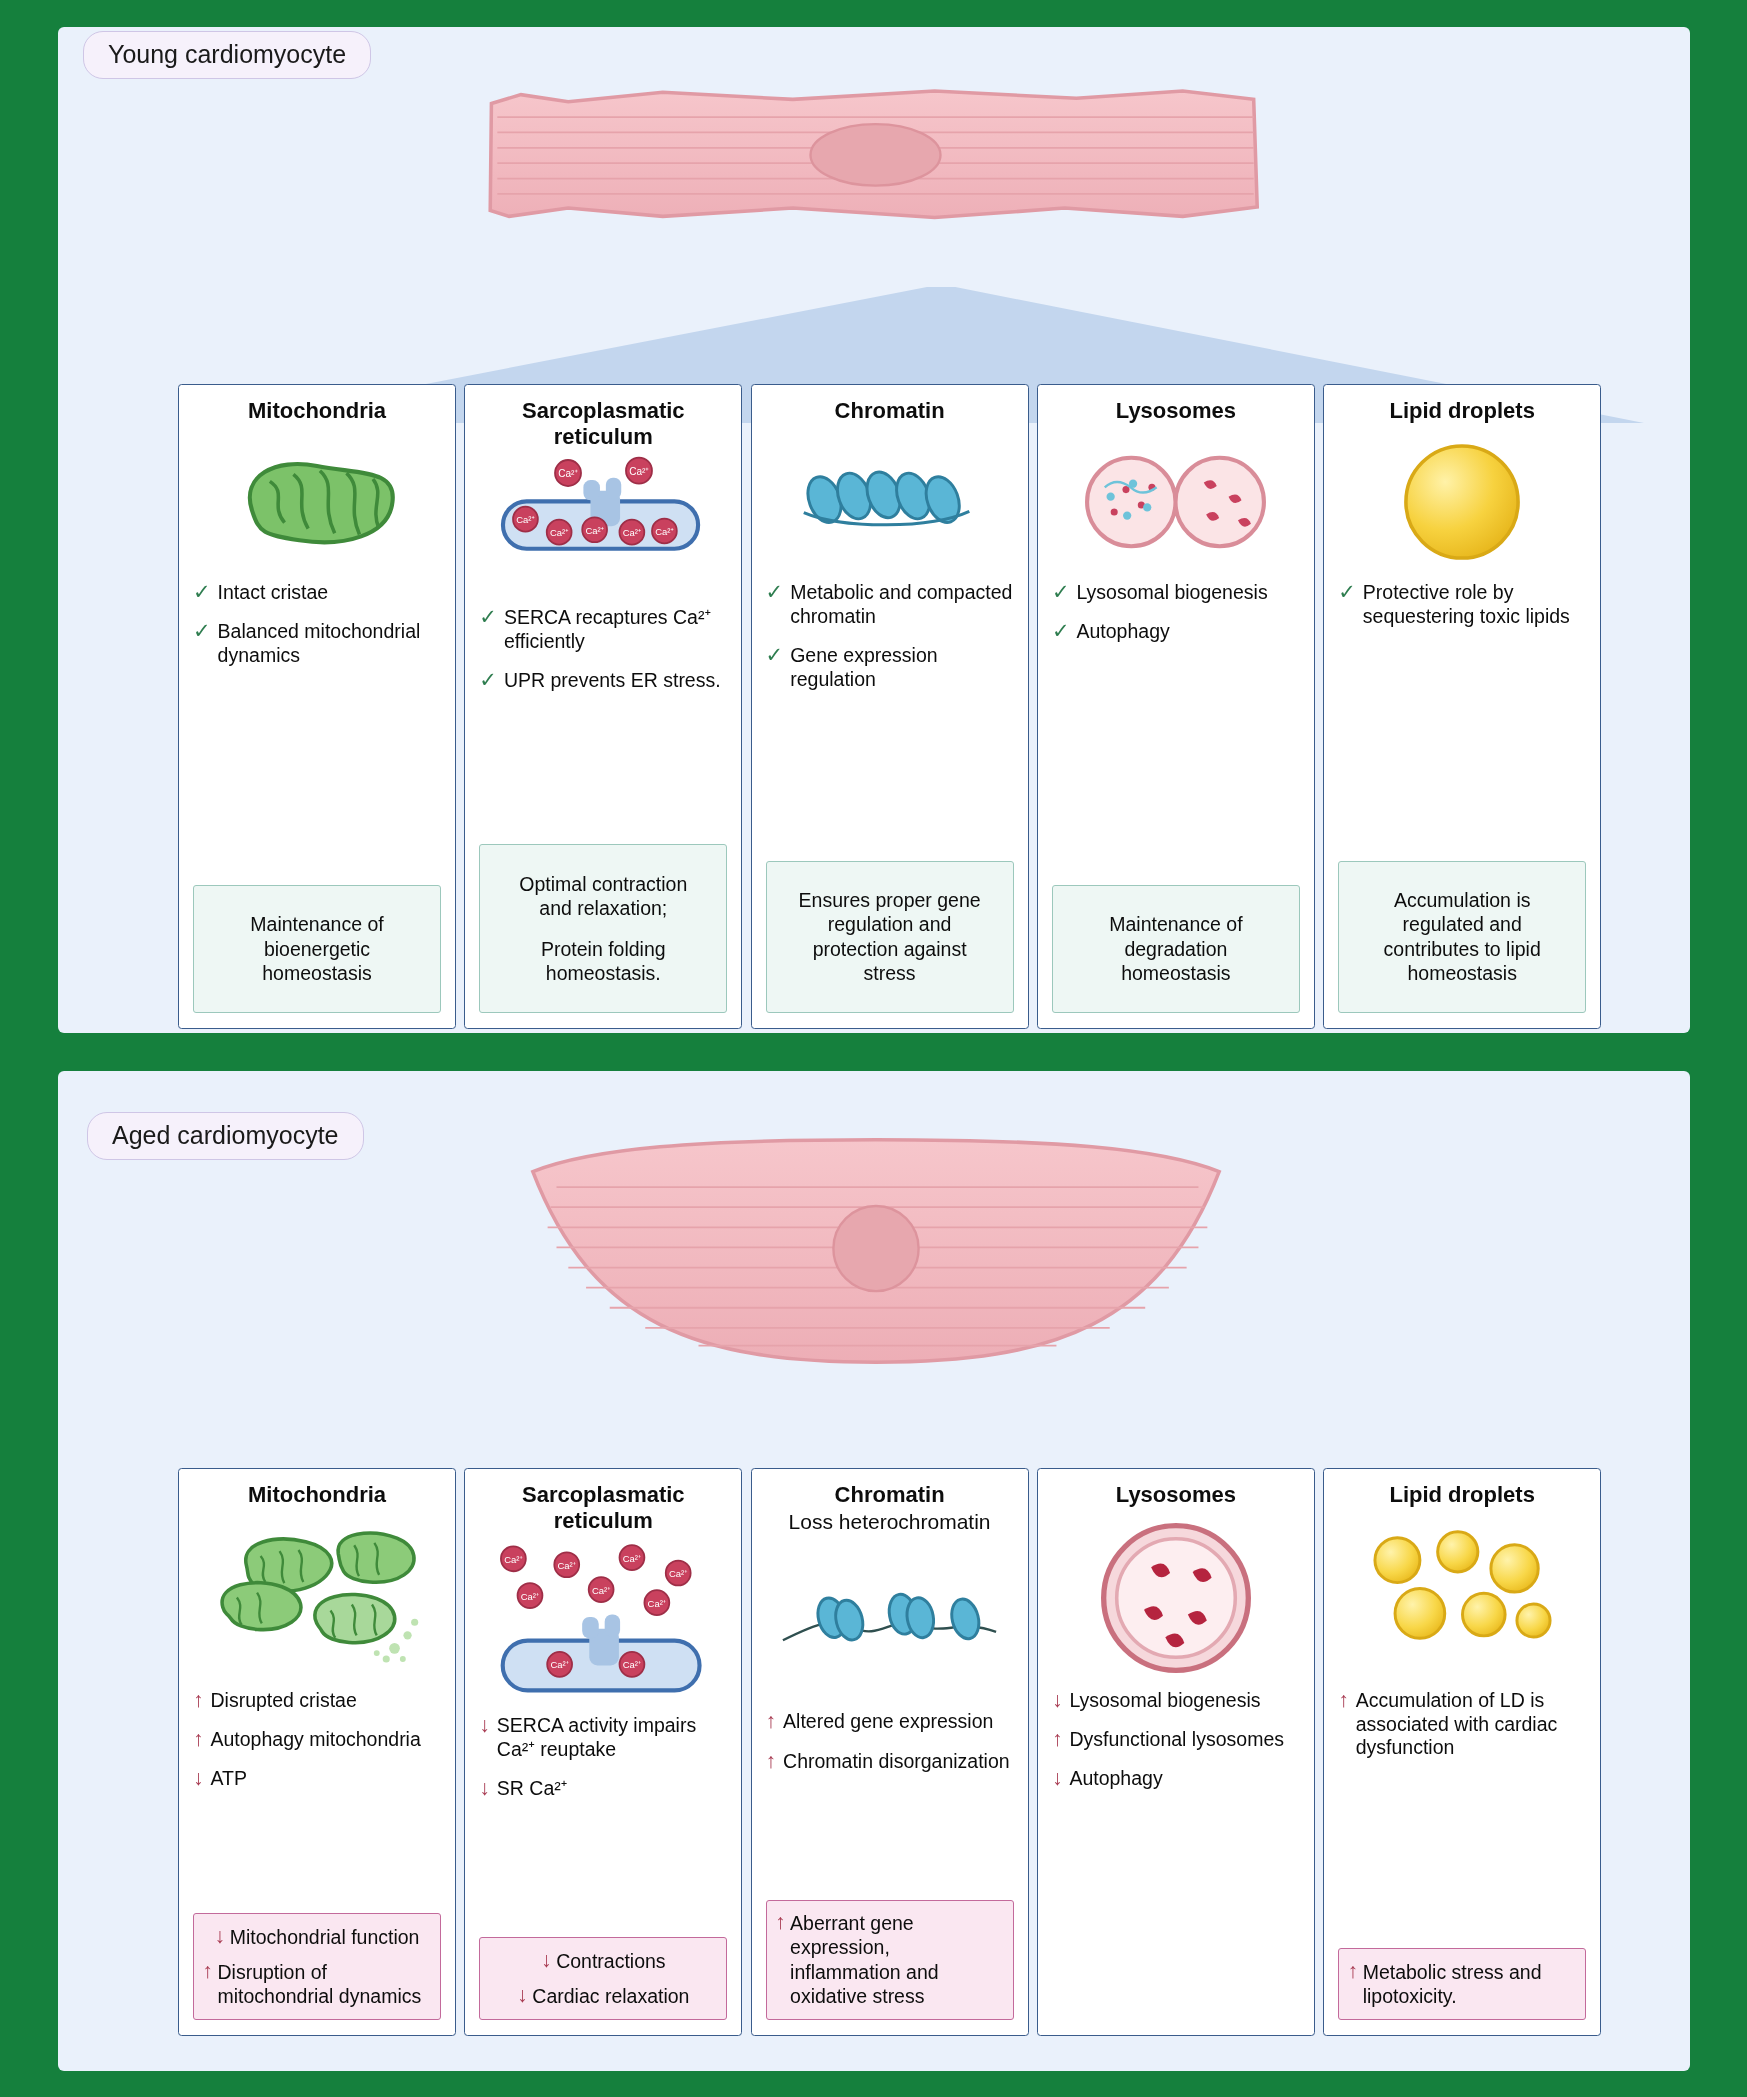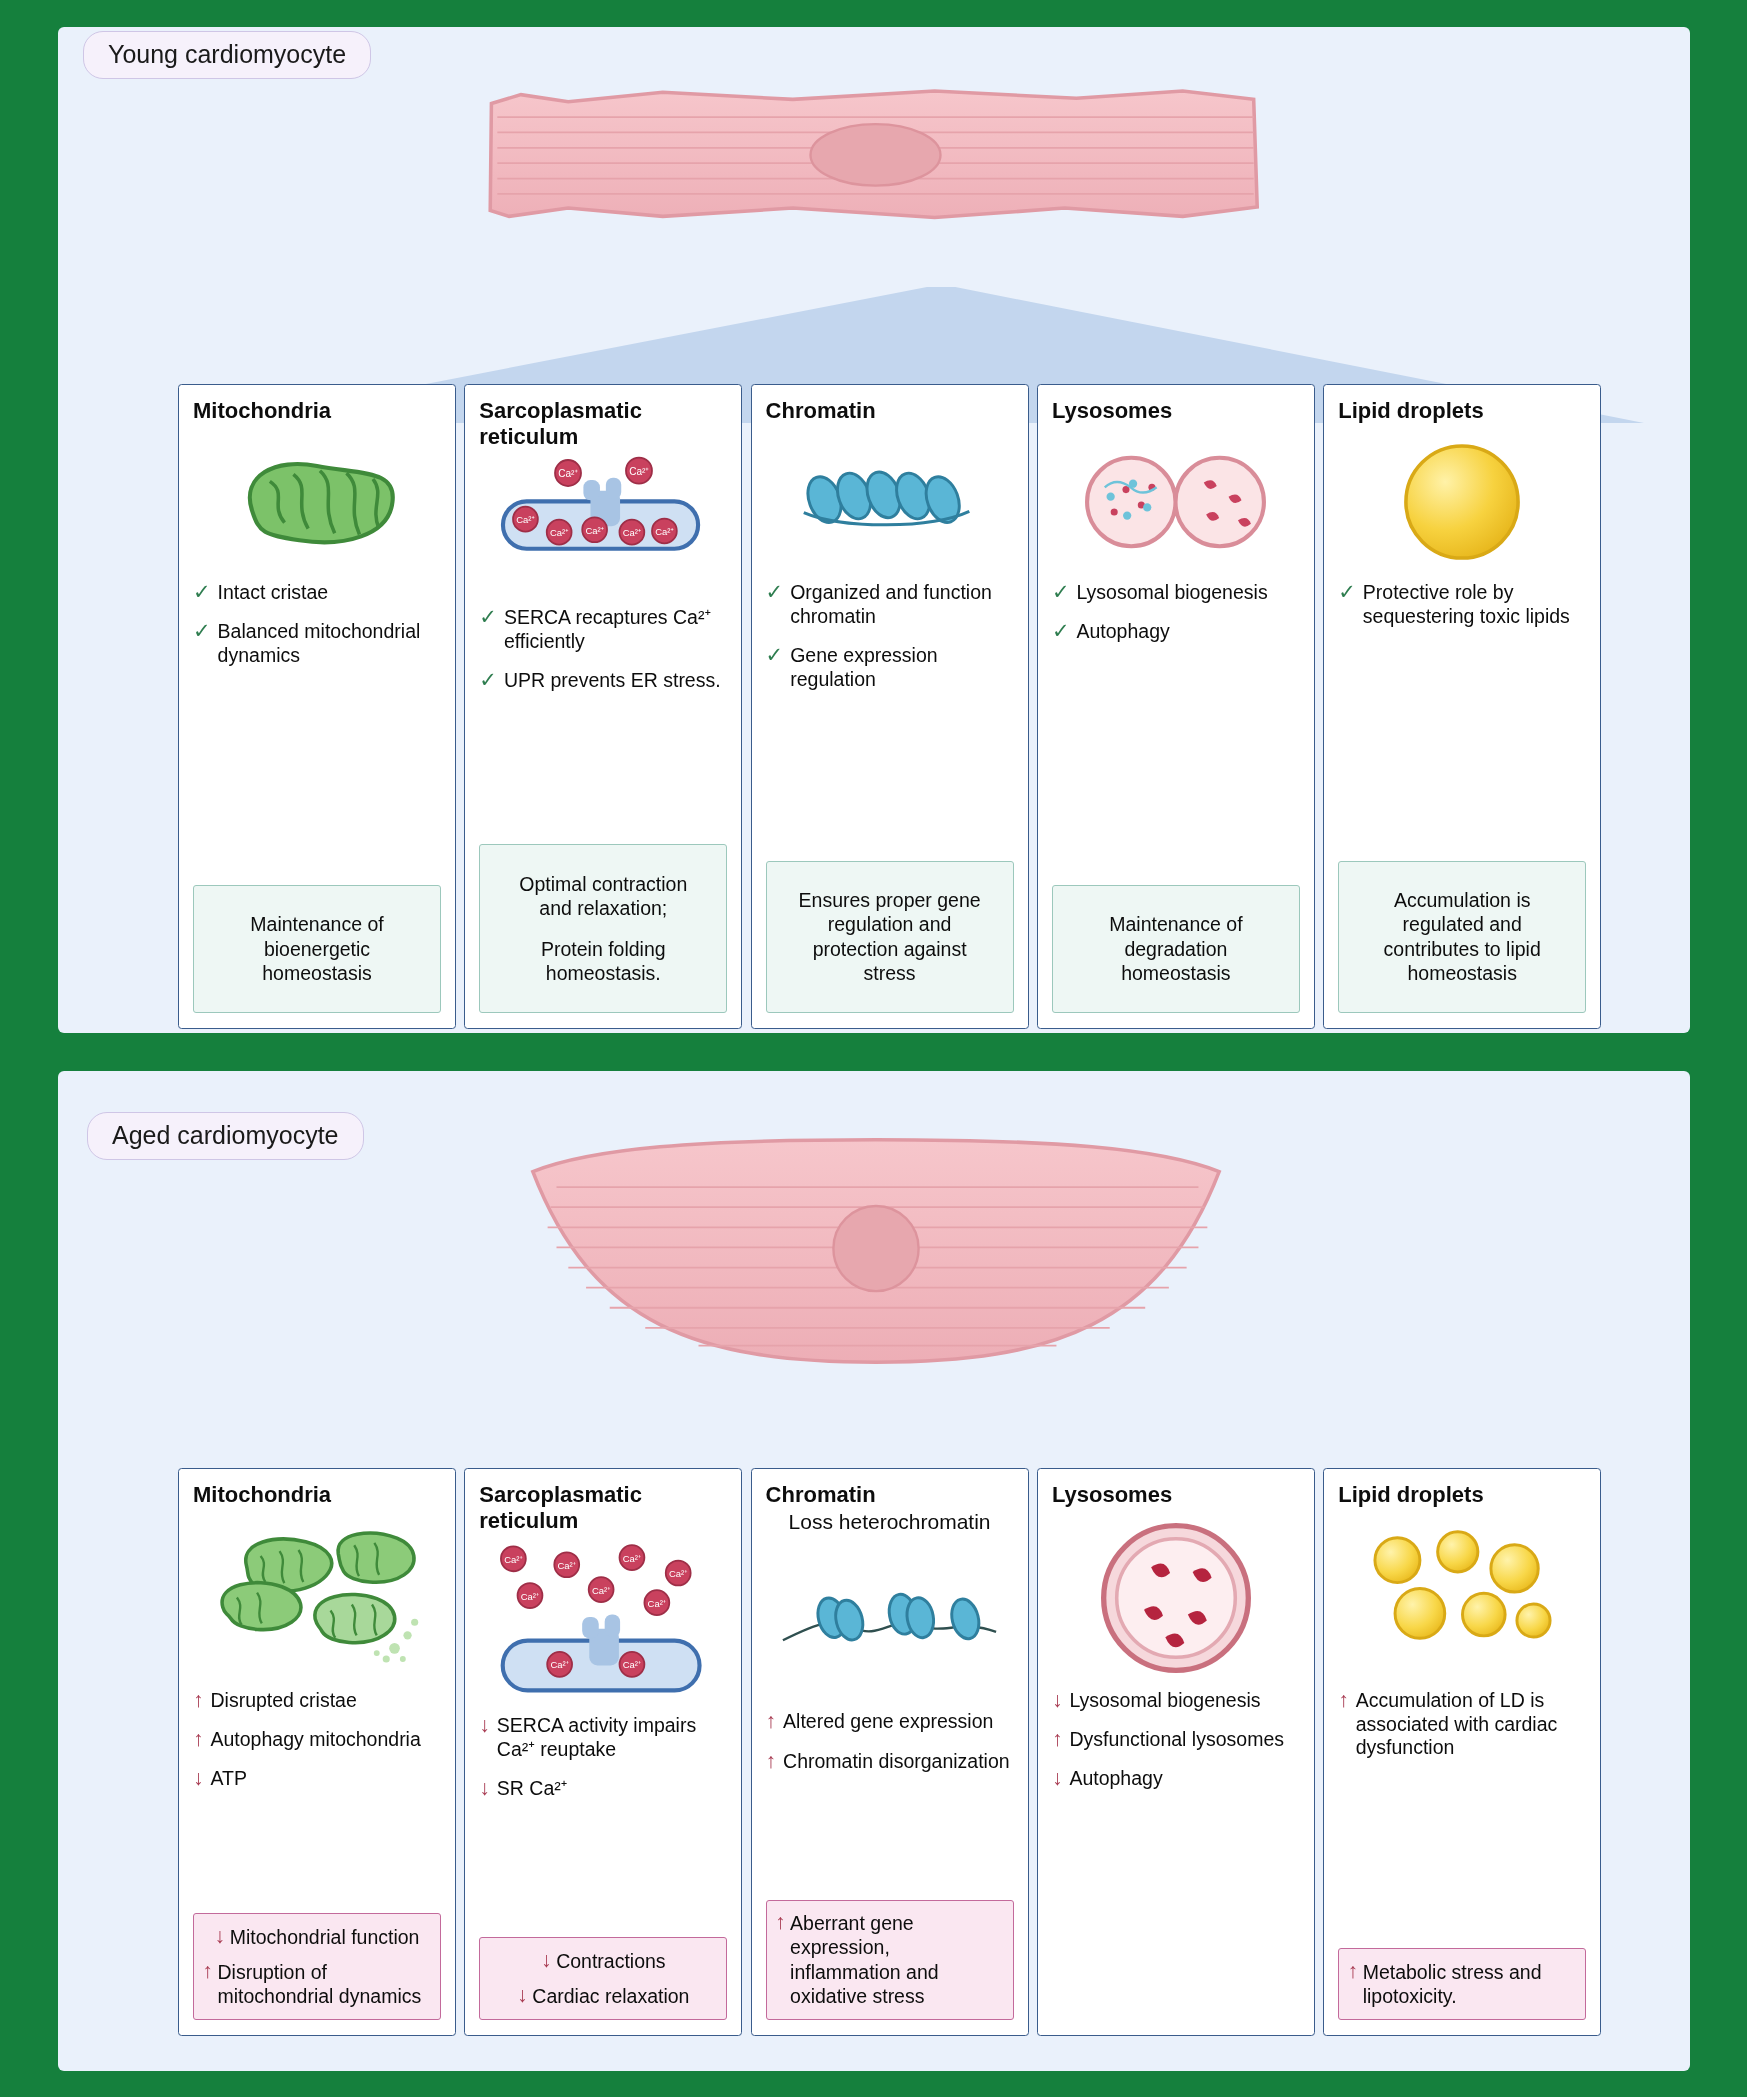--- a/index.html
+++ b/index.html
@@ -74,21 +74,21 @@
     border-radius: 3.6px;
     box-sizing: border-box;
     padding: 13px 14px 15.4px 14px;
     display: flex;
     flex-direction: column;
   }
   #cards-young .card { height: 645px; }
   #cards-aged  .card { height: 568px; }
 
   .card-title {
-    text-align: left;
+    text-align: center;
     font-weight: bold;
     font-size: 22px;
     color: #0d0d0d;
     line-height: 1.16;
     margin-bottom: 4.7px;
   }
   .art {
     height: 148px;
     display: flex;
     align-items: center;
@@ -275,21 +275,21 @@
             <ellipse cx="160" cy="62" rx="26" ry="40" transform="rotate(-20 160 62)"></ellipse>
             <ellipse cx="210" cy="64" rx="26" ry="40" transform="rotate(-20 210 64)"></ellipse>
             <ellipse cx="260" cy="70" rx="26" ry="40" transform="rotate(-20 260 70)"></ellipse>
           </g>
           <path d="M25,92 C90,120 240,120 305,90" fill="none" stroke="#2f7f9e" stroke-width="5"></path>
         </svg>
       </div>
       <div class="bullets">
         <div class="bullet">
           <span class="check">✓</span>
-          <span>Organized and function chromatin</span>
+          <span>Metabolic and compacted chromatin</span>
         </div>
         <div class="bullet">
           <span class="check">✓</span>
           <span>Gene expression regulation</span>
         </div>
       </div>
       <div class="summary">
         <p>Ensures proper gene regulation and protection against stress</p>
       </div>
     </div>

